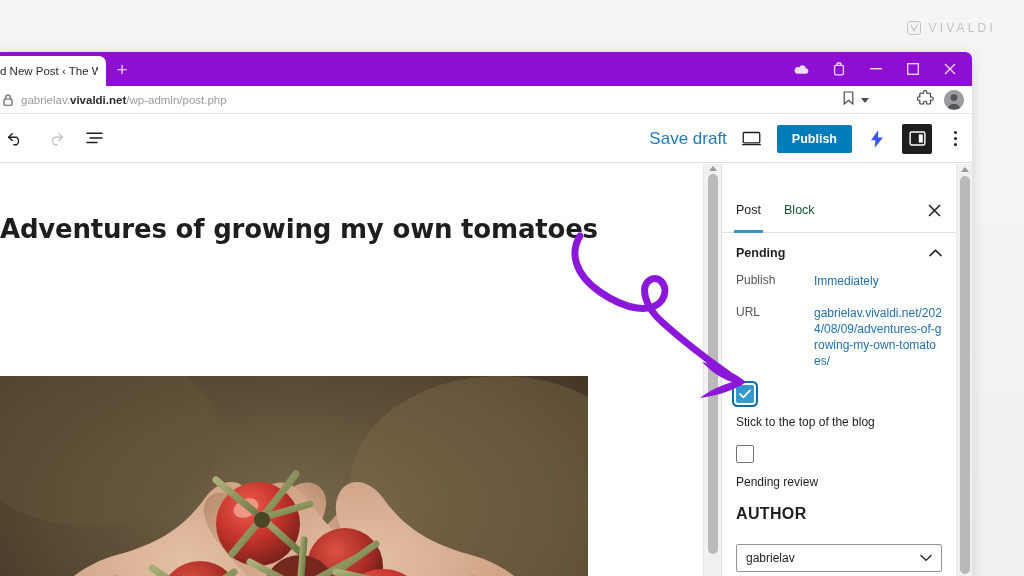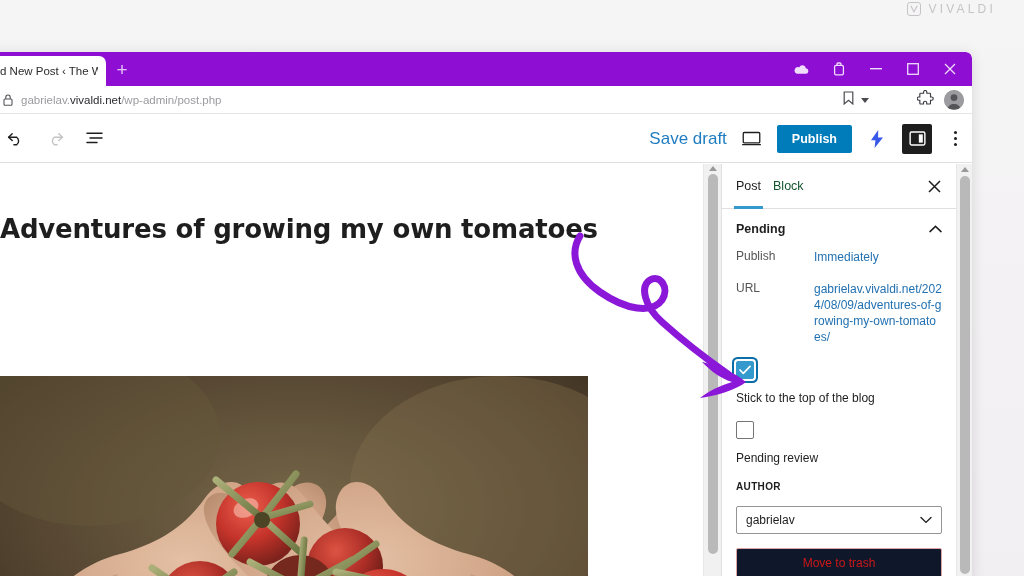--- a/index.html
+++ b/index.html
@@ -9,21 +9,21 @@
     background: #f4f2f4;
   }
   #page { position: relative; width: 1024px; height: 576px; }
 
   
   .backdrop {
     position: absolute; inset: 0;
     background: linear-gradient(180deg,#f6f5f6 0%, #f1eff1 100%);
   }
   .vivaldi-logo {
-    position: absolute; right: 28px; top: 2px;
+    position: absolute; right: 28px; top: 21px;
     display: flex; align-items: center; gap: 7px;
     color: #c6c3c6;
     font-size: 12px; letter-spacing: 3.2px; font-weight: 400;
   }
   .vivaldi-logo .mark {
     width: 14px; height: 14px; border: 1.4px solid #c6c3c6; border-radius: 3px;
     display: flex; align-items: center; justify-content: center;
   }
   .vivaldi-logo .mark svg { display:block; }
 
@@ -70,21 +70,21 @@
   
   .addrbar {
     position: relative; height: 28px; background: #fff;
     border-bottom: 1px solid #e6e4e6;
     display: flex; align-items: center; padding-left: 8px;
   }
   .lock { width: 16px; display:flex; align-items:center; justify-content:center; color:#55555a; }
   .url {
     font-size: 11.5px; color: #9b9b9f; margin-left: 5px; white-space: nowrap;
   }
-  .url b { color: #2b2b30; font-weight: 400; }
+  .url b { color: #2b2b30; font-weight: 700; }
   .url .dim { color: #9b9b9f; }
   .addr-right {
     position: absolute; right: 8px; top: 0; height: 28px;
     display: flex; align-items: center; gap: 10px;
   }
   .bm-group {
     display: flex; align-items: center; gap: 7px; color: #4a4a4f;
     margin-right: 38px;
   }
   .caret-dn { width:0;height:0;border-left:4px solid transparent;border-right:4px solid transparent;border-top:5px solid #4a4a4f; }
@@ -144,21 +144,21 @@
      border-left:4px solid transparent;border-right:4px solid transparent;border-bottom:5px solid #9a9a9a; }
 
   
   .settings {
     position: absolute; left: 729px; top: 50px; width: 235px; height: 418px;
     background: #fff; border-left: 1px solid #e0e0e0;
     overflow: hidden;
   }
   .st-tabs {
     position: relative; height: 45px; display: flex; align-items: center;
-    padding-left: 14px; gap: 12px; border-bottom: 1px solid #e0e0e0;
+    padding-left: 14px; gap: 23px; border-bottom: 1px solid #e0e0e0; margin-top: 24px;
   }
   .st-tab { font-size: 12.5px; color: #14532d; position: relative; height: 45px; display:flex; align-items:center; }
   .st-tab.active { color: #1e1e1e; }
   .st-tab.active::after {
     content: ''; position: absolute; left: -2px; right: -2px; bottom: 0; height: 2.5px; background: #3499cd;
   }
   .st-close { position: absolute; right: 12px; top: 13px; width: 19px; height: 19px;
      display:flex; align-items:center; justify-content:center; color:#1e1e1e; }
 
   .panel { border-bottom: 1px solid #e0e0e0; padding: 0 14px 14px; }
@@ -177,22 +177,22 @@
     width: 18px; height: 18px; flex: none; border: 1.5px solid #757575; border-radius: 2px; background:#fff;
   }
   .cb.checked {
     background: #3499cd; border-color: #3499cd;
     display: flex; align-items: center; justify-content: center;
     box-shadow: 0 0 0 2px #fff, 0 0 0 4px #0a6fa8;
   }
   .cb-label { font-size: 12px; color: #1e1e1e; line-height: 18px; }
 
   .field-label {
-    font-size: 10px; font-weight: 600; color: #1e1e1e; letter-spacing: .35px;
-    text-transform: uppercase; margin-bottom: 14px;
+    font-size: 16px; font-weight: 600; color: #1e1e1e; letter-spacing: .35px;
+    text-transform: uppercase; margin-bottom: 21px;
   }
   .select {
     height: 28px; border: 1px solid #949494; border-radius: 2px; background: #fff;
     display: flex; align-items: center; justify-content: space-between;
     padding: 0 9px; font-size: 12px; color: #1e1e1e; margin-bottom: 14px;
   }
   .trash-btn {
     height: 30px; border: 1px solid #e0a3a3; border-radius: 2px; background: #0f172a;
     display: flex; align-items: center; justify-content: center;
     font-size: 12px; color: #cc1818;

